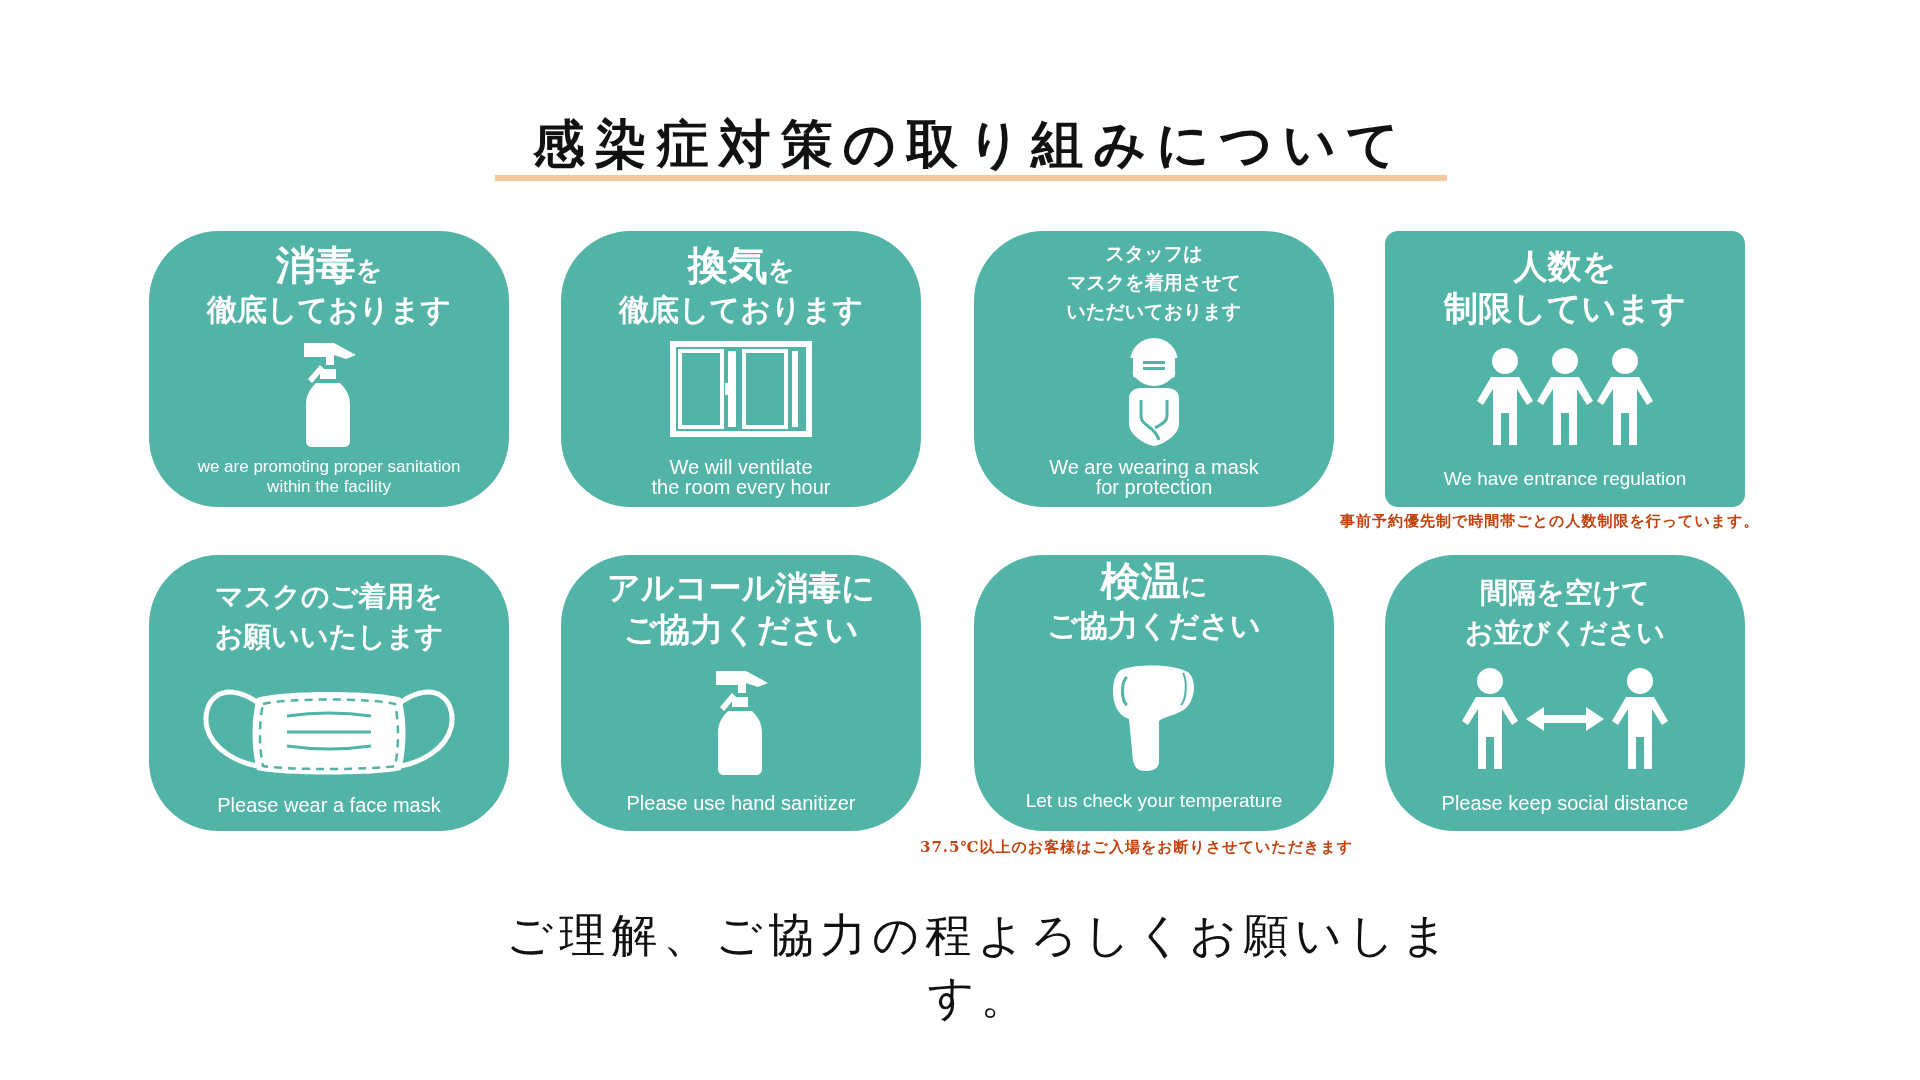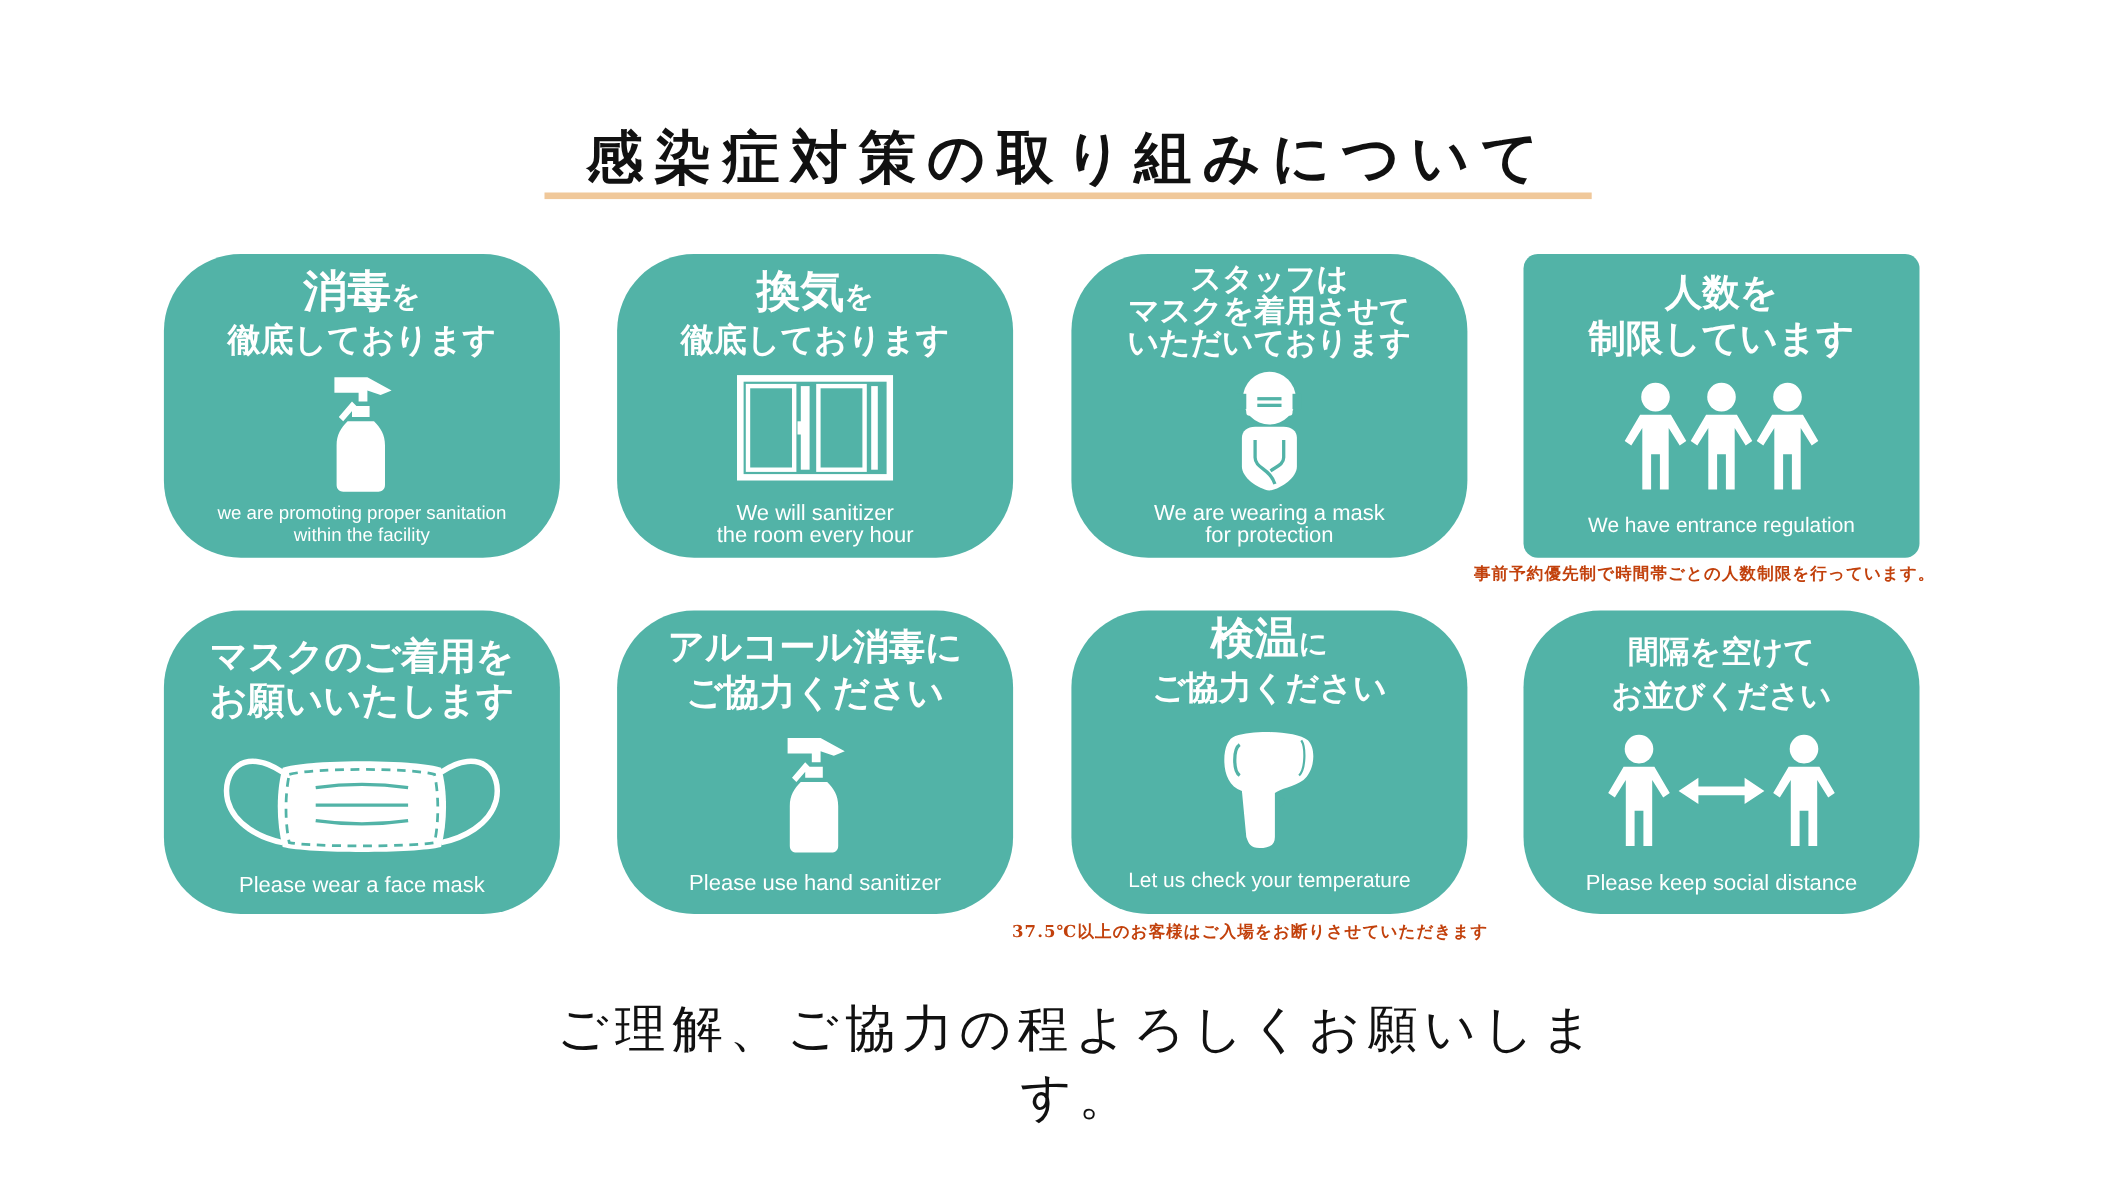--- a/index.html
+++ b/index.html
@@ -54,27 +54,27 @@
     <svg width="142" height="96" viewBox="0 0 142 96">
         <rect x="3" y="3" width="136" height="90" fill="none" stroke="#fff" stroke-width="6"></rect>
         <rect x="10" y="10" width="42" height="76" fill="none" stroke="#fff" stroke-width="4"></rect>
         <rect x="58" y="10" width="8" height="76" fill="#fff"></rect>
         <rect x="74" y="10" width="42" height="76" fill="none" stroke="#fff" stroke-width="4"></rect>
         <rect x="122" y="10" width="6" height="76" fill="#fff"></rect>
         <rect x="55" y="42" width="4" height="12" fill="#fff"></rect>
       </svg>
   </div>
   <div class="en" style="font-size:20px;">
-    <div>We will sanitizer</div>
+    <div>We will ventilate</div>
     <div>the room every hour</div>
   </div>
 </div>
 
 <div class="card" style="left:974px;top:231px;">
-  <div class="jp" style="top:8px;line-height:29px;font-size:28px;">
+  <div class="jp" style="top:8px;line-height:29px;font-size:19px;">
     <div>スタッフは</div>
     <div>マスクを着用させて</div>
     <div>いただいております</div>
   </div>
   <div class="icon" style="top:105px;">
     <svg width="70" height="112" viewBox="0 0 70 112">
         <circle cx="35" cy="26" r="24" fill="#fff"></circle>
         <rect x="6" y="22" width="58" height="14" fill="#52b3a7"></rect>
         <rect x="14" y="18" width="42" height="24" rx="3" fill="#fff"></rect>
         <rect x="24" y="25" width="22" height="3" fill="#52b3a7"></rect>
@@ -111,21 +111,21 @@
     </svg>
   </div>
   <div class="en" style="bottom:18px;font-size:19px;">
     <div>We have entrance regulation</div>
   </div>
 </div>
 
 <div class="note" style="left:1340px;top:512px;">事前予約優先制で時間帯ごとの人数制限を行っています。</div>
 
 <div class="card" style="left:149px;top:555px;">
-  <div class="jp" style="top:22px;font-size:34px;">
+  <div class="jp" style="top:22px;font-size:28px;">
     <div>マスクのご着用を</div>
     <div>お願いいたします</div>
   </div>
   <div class="icon" style="top:117px;">
     <svg width="256" height="104" viewBox="0 0 256 104">
       <path d="M56 30C20 6 0 30 6 56c6 22 30 34 50 38 M200 30c36-24 56 0 50 26-6 22-30 34-50 38" fill="none" stroke="#fff" stroke-width="5"></path>
       <path d="M56 26c24-8 120-8 144 0 6 20 6 50 0 72-24 6-120 6-144 0-6-22-6-52 0-72z" fill="#fff"></path>
       <path d="M62 32c22-6 110-6 132 0 4 18 4 44 0 62-22 4-110 4-132 0-4-18-4-44 0-62z" fill="none" stroke="#52b3a7" stroke-width="2.5" stroke-dasharray="8 6"></path>
       <path d="M86 44c28-4 56-4 84 0 M86 60h84 M86 74c28 4 56 4 84 0" stroke="#52b3a7" stroke-width="3" fill="none"></path>
     </svg>

